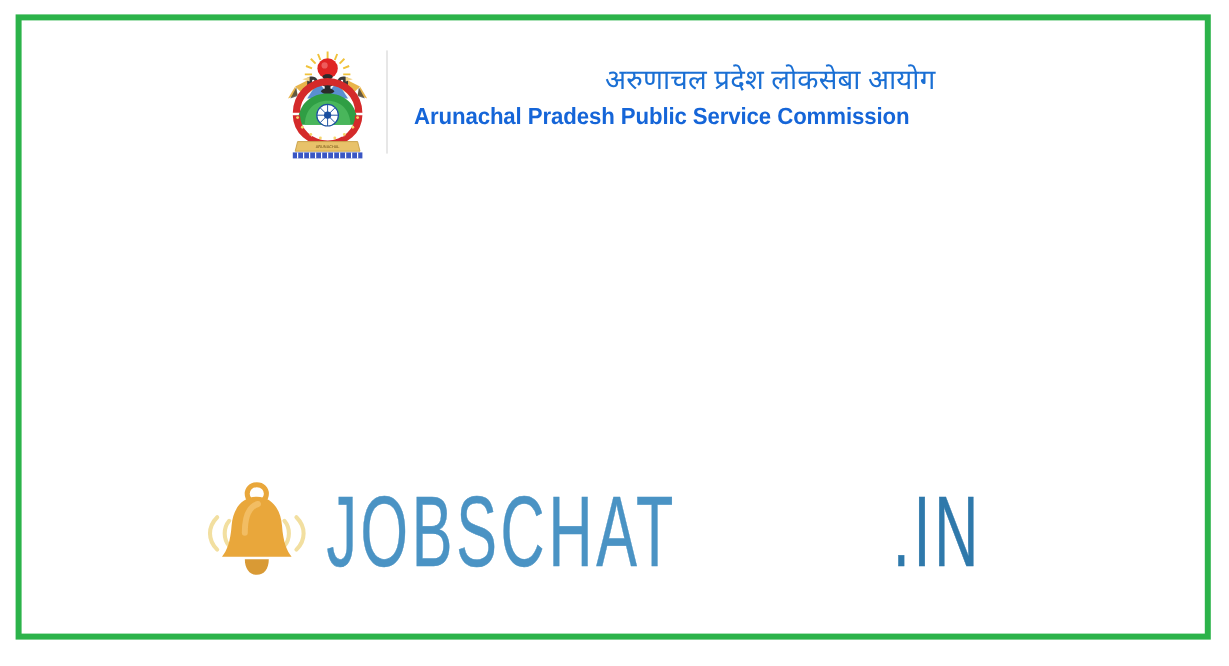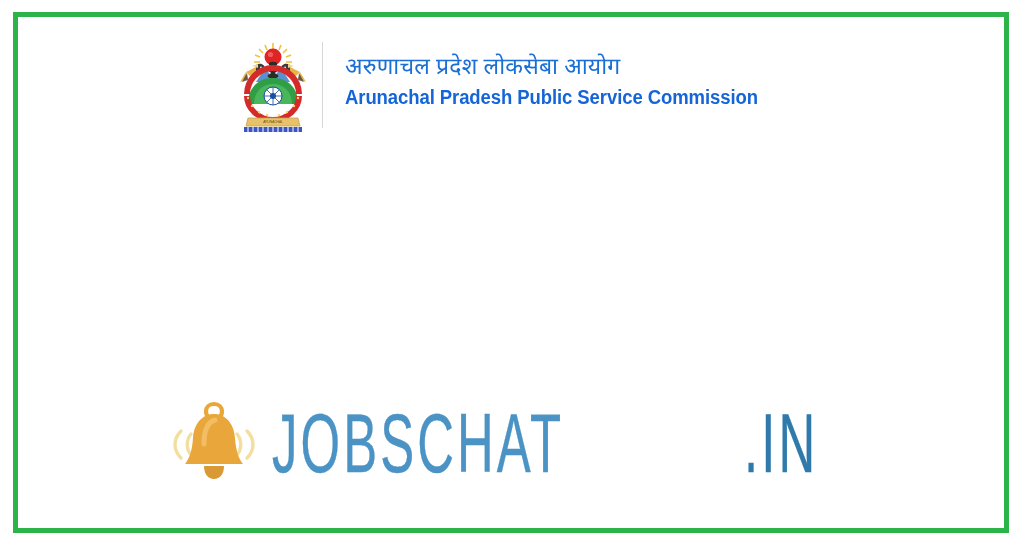--- a/index.html
+++ b/index.html
@@ -61,20 +61,21 @@
   .header-text {
     padding-top: 10px;
   }
   .org-hindi {
     font-family: "Liberation Serif", "DejaVu Serif", serif;
     font-size: 23px;
     line-height: 30px;
     color: #1a6fd4;
     letter-spacing: 0.2px;
     white-space: nowrap;
+    text-align: right;
   }
   .org-english {
     font-family: "Liberation Sans Narrow", "Liberation Sans", sans-serif;
     font-size: 19.5px;
     line-height: 26px;
     font-weight: bold;
     color: #1565d8;
     letter-spacing: -0.1px;
     white-space: nowrap;
     margin-top: 2px;

